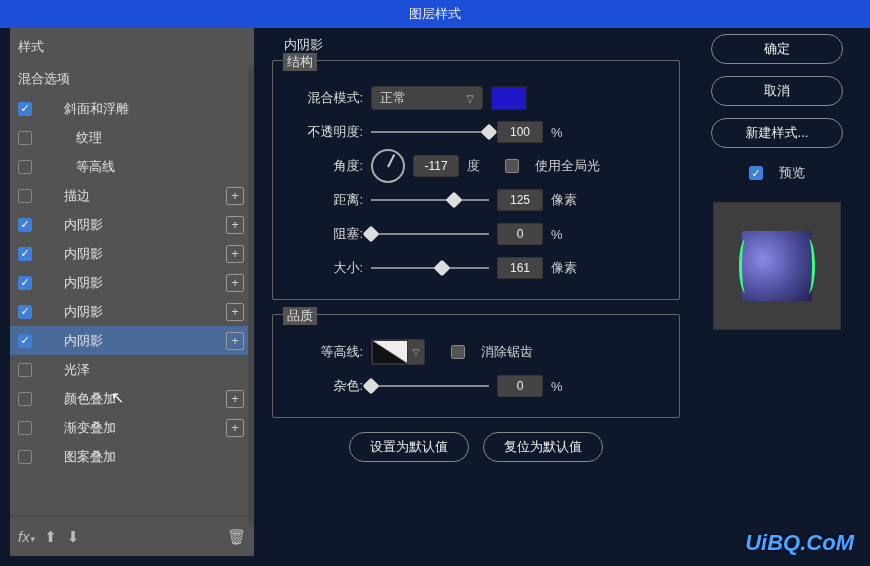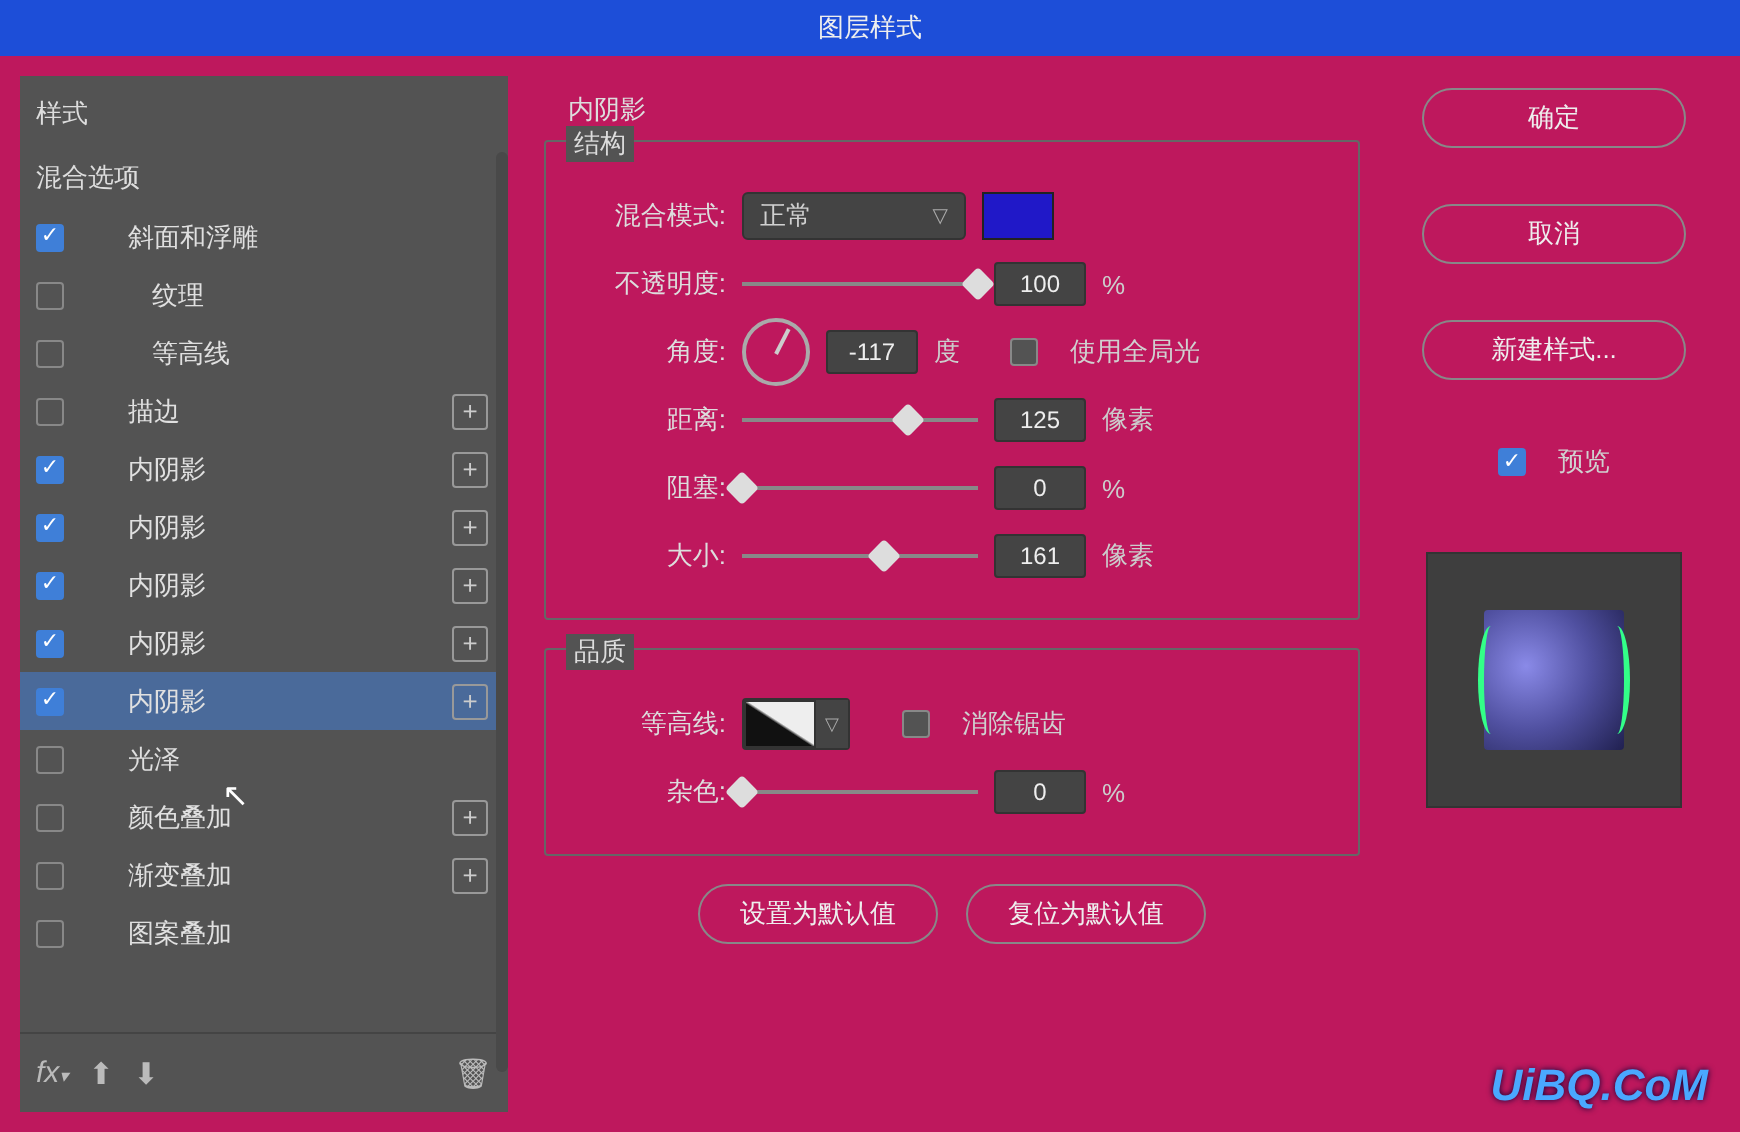--- a/index.html
+++ b/index.html
@@ -1,19 +1,19 @@
 <!DOCTYPE html>
 <html><head>
 <meta charset="utf-8">
 <style>
 * { box-sizing: border-box; margin: 0; padding: 0; font-family: "Microsoft YaHei", Arial, sans-serif; }
 body { background: #2a2a2a; width: 870px; height: 566px; overflow: hidden; color: #d0d0d0; font-size: 13px; user-select: none; }
 .dialog { width: 870px; height: 566px; background: #535353; display: flex; flex-direction: column; }
 .titlebar { background: #1d4ed8; height: 28px; text-align: center; line-height: 28px; font-size: 13px; color: #eee; }
-.body { flex: 1; display: flex; background: #be185d; padding: 10px 14px 10px 10px; }
+.body { flex: 1; display: flex; background: #0f172a; padding: 0 14px 10px 10px; }
 .left-panel { width: 244px; background: #535353; display: flex; flex-direction: column; position: relative; }
 .style-list { flex: 1; overflow-y: auto; padding-right: 6px; }
 .style-header { padding: 10px 8px 8px 8px; color: #ddd; }
 .style-sub { padding: 6px 8px; color: #ddd; }
 .style-row { display: flex; align-items: center; height: 29px; padding: 0 6px 0 8px; position: relative; }
 .style-row.selected { background: #4a6a9a; }
 .style-row.indent1 .label { margin-left: 24px; }
 .style-row.indent2 .label { margin-left: 36px; }
 .checkbox { width: 14px; height: 14px; border: 1px solid #888; border-radius: 2px; margin-right: 8px; display: inline-flex; align-items: center; justify-content: center; background: #535353; cursor: pointer; }
 .checkbox.checked { background: #3f7fd8; border-color: #3f7fd8; }
@@ -41,21 +41,21 @@
 .num-input { width: 46px; height: 22px; background: #444; border: 1px solid #333; color: #eee; text-align: center; border-radius: 2px; font-size: 12px; }
 .unit { color: #ccc; width: 30px; }
 .angle-dial { width: 34px; height: 34px; border: 2px solid #aaa; border-radius: 50%; position: relative; }
 .angle-dial .needle { position: absolute; width: 14px; height: 2px; background: #ccc; top: 50%; left: 50%; transform-origin: left center; transform: rotate(-63deg); }
 .btn-pill { height: 30px; border: 1px solid #888; border-radius: 15px; background: transparent; color: #eee; padding: 0 20px; cursor: pointer; font-size: 13px; }
 .btn-row { display: flex; gap: 14px; justify-content: center; margin-top: 8px; }
 .contour-swatch { width: 36px; height: 24px; background: linear-gradient(to top right, #111 0%, #111 48%, #eee 52%, #eee 100%); border: 1px solid #333; cursor: pointer; }
 .contour-wrap { display: flex; align-items: center; border: 1px solid #333; border-radius: 2px; }
 .contour-chev { width: 16px; height: 24px; background: #444; display: flex; align-items: center; justify-content: center; font-size: 9px; color: #aaa; cursor: pointer; }
 
-.right-panel { width: 158px; display: flex; flex-direction: column; align-items: center; gap: 28px; padding-top: 6px; }
+.right-panel { width: 158px; display: flex; flex-direction: column; align-items: center; gap: 12px; padding-top: 6px; }
 .right-btn { width: 132px; }
 .preview-row { display: flex; align-items: center; gap: 8px; margin-top: 4px; }
 .preview-box { width: 128px; height: 128px; background: #3e3e3e; border: 1px solid #333; margin-top: 8px; display: flex; align-items: center; justify-content: center; }
 .preview-img { width: 70px; height: 70px; background: radial-gradient(circle at 30% 40%, #8a8ae8 0%, #5050a0 50%, #202050 100%); border-radius: 2px; position: relative; }
 .preview-img::before { content: ""; position: absolute; left: -3px; top: 8px; width: 10px; height: 54px; border-left: 3px solid #3f8; border-radius: 50% 0 0 50%; }
 .preview-img::after { content: ""; position: absolute; right: -3px; top: 8px; width: 10px; height: 54px; border-right: 3px solid #3f8; border-radius: 0 50% 50% 0; }
 
 .watermark { position: absolute; right: 16px; bottom: 10px; font-size: 22px; font-weight: bold; color: #4aa8ff; font-style: italic; text-shadow: 0 0 3px #003; }
 .cursor { position: absolute; left: 111px; top: 388px; font-size: 16px; color: #fff; pointer-events: none; }
 </style>

